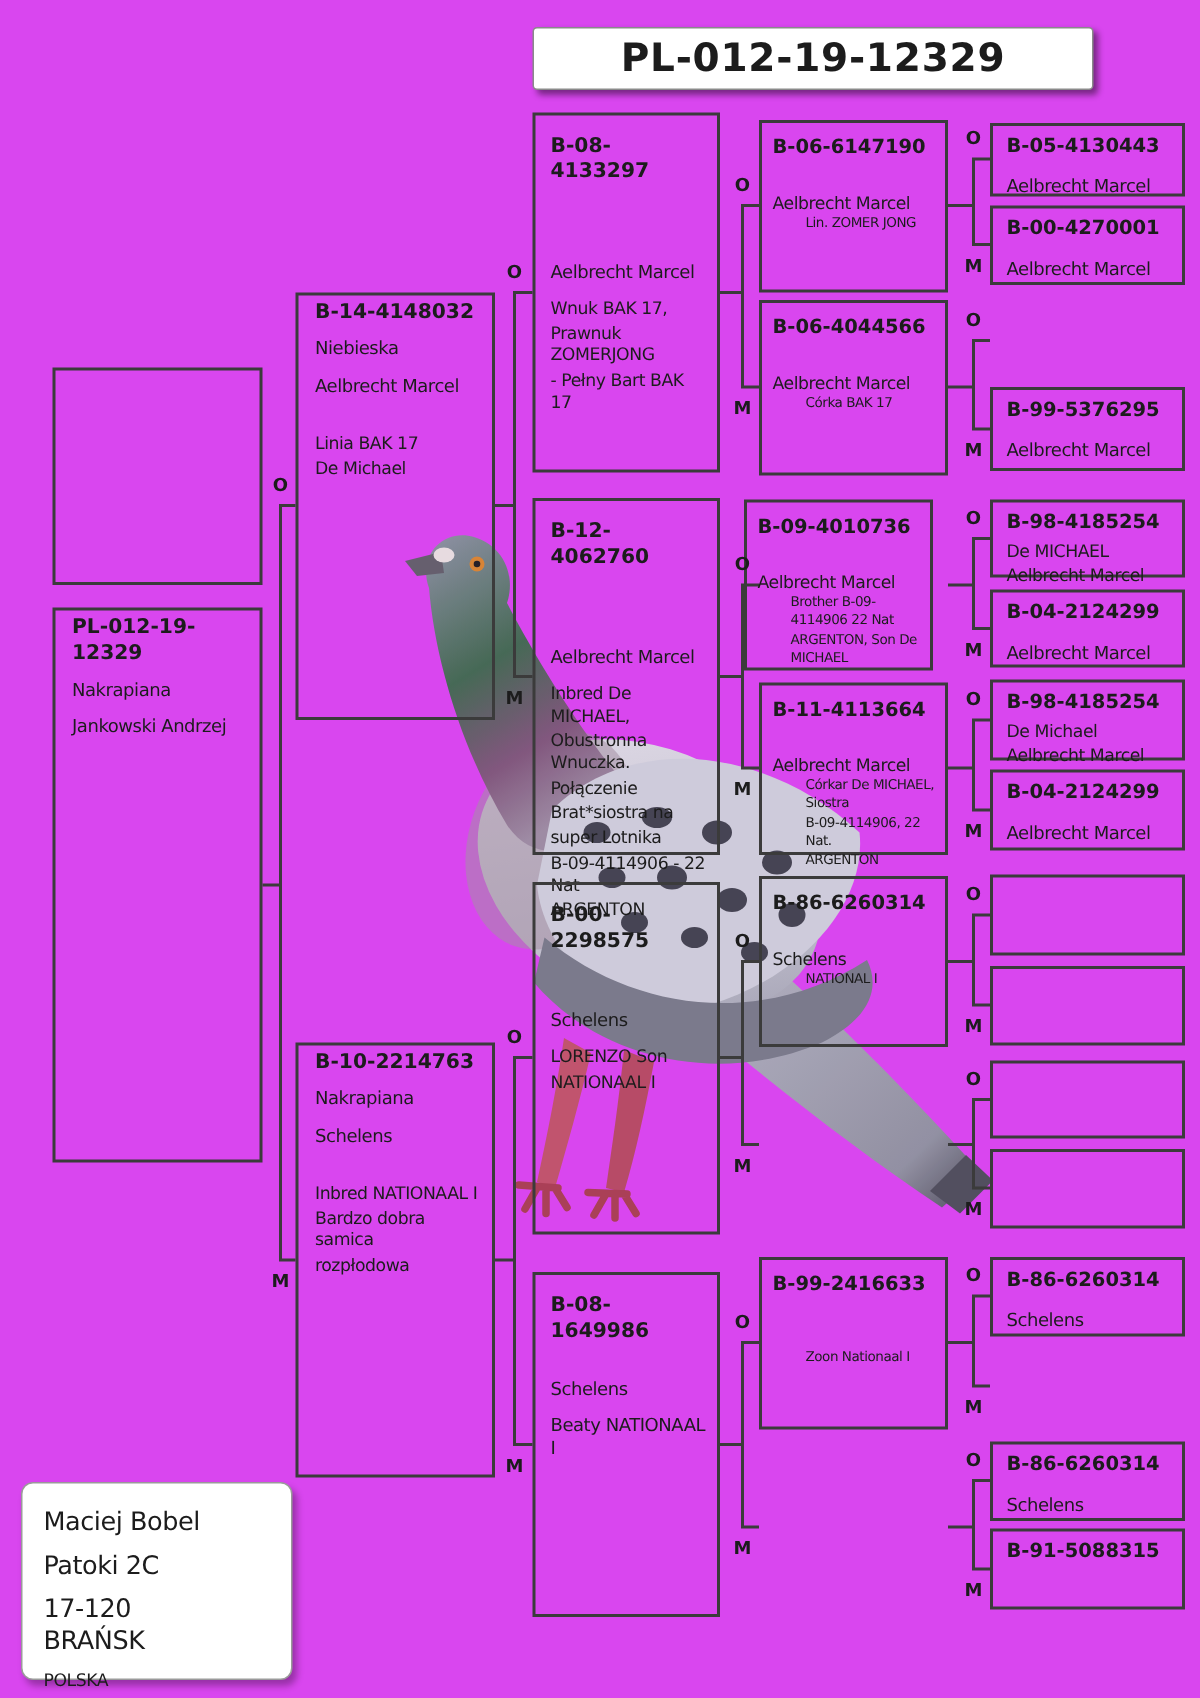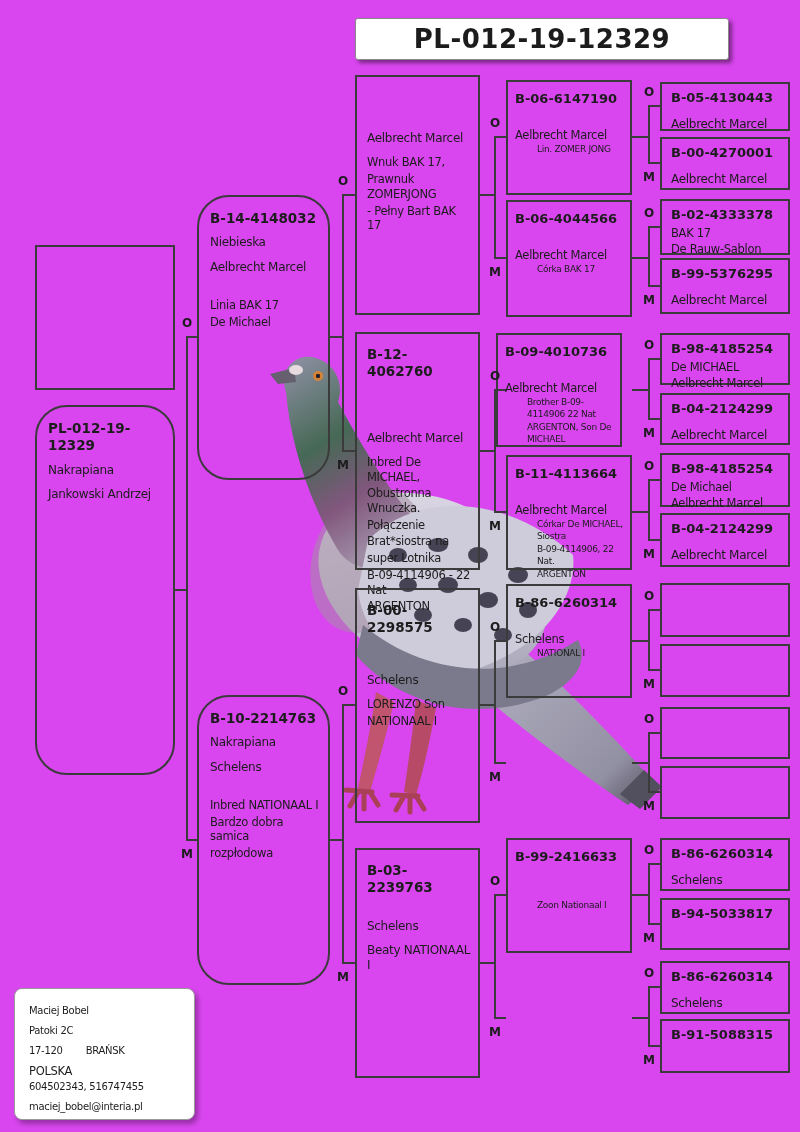--- a/index.html
+++ b/index.html
@@ -1,40 +1,40 @@
 <!DOCTYPE html>
 <html><head>
 <meta charset="utf-8">
 <style>
   html,body{margin:0;padding:0;background:#ffffff;}
   .stage{position:relative;width:800px;height:1132px;background:#d946ef;overflow:hidden;
          font-family:"DejaVu Sans","Liberation Sans",sans-serif;color:#1c1c1c;}
   .box{position:absolute;border:2px solid #3b3b3b;box-sizing:border-box;background:transparent;z-index:3;}
-  .pad-lg{padding:13px 8px 0 11px;border-radius:32px;}
+  .pad-lg{padding:3px 8px 0 11px;}
   .g3{padding:12px 6px 0 10px;}
   .g4{padding:9px 4px 0 7px;}
   .g5{padding:6px 4px 0 9px;}
   .ln{white-space:pre-wrap;line-height:1.28;letter-spacing:-0.3px;}
   .ln-ring{font-size:13.5px;font-weight:bold;margin-bottom:8px;letter-spacing:0;}
   .g4 .ln-ring{font-size:13px;margin-bottom:6px;}
   .g5 .ln-ring{font-size:13px;margin-bottom:2px;}
   .ln-text{font-size:12px;margin-bottom:9px;}
   .g4 .ln-text{font-size:11.5px;margin-bottom:2px;}
   .ln-tight{font-size:11.5px;margin-bottom:2px;}
   .ln-small{font-size:9px;margin-bottom:2px;padding-left:22px;}
   .ln-spacer{height:14px;}
   .g5 .ln-spacer{height:8px;}
   .title-box{position:absolute;left:355px;top:18px;width:372px;height:40px;background:#fff;
              border:1px solid #8a8a8a;border-radius:3px;box-shadow:3px 3px 4px rgba(0,0,0,.45);
              z-index:4;display:flex;align-items:center;justify-content:center;}
   .title-box .t{font-size:26px;font-weight:bold;letter-spacing:.5px;}
   .contact-box{position:absolute;left:14px;top:988px;width:181px;height:132px;background:#fff;
                border:1px solid #9a9a9a;border-radius:8px;box-shadow:3px 4px 5px rgba(0,0,0,.3);
                z-index:4;padding:16px 0 0 14px;box-sizing:border-box;}
-  .contact-box .ln-text{font-size:10px;margin-bottom:7px;}
+  .contact-box .ln-text{font-size:17px;margin-bottom:7px;}
   .contact-box .ln-tight{font-size:11.5px;margin-bottom:2px;}
   .cl{position:absolute;background:#3b3b3b;z-index:2;}
   .om{position:absolute;z-index:3;font-size:12px;font-weight:bold;transform:translate(-50%,-50%);}
   .pigeon{position:absolute;left:248px;top:340px;width:420px;height:500px;z-index:1;opacity:.95;}
 </style>
 </head>
 <body>
 
 <div class="stage" id="stage">
 
@@ -110,20 +110,21 @@
       <div class="ln ln-ring">B-10-2214763</div>
       <div class="ln ln-text">Nakrapiana</div>
       <div class="ln ln-text">Schelens</div>
       <div class="ln ln-spacer"></div>
       <div class="ln ln-tight">Inbred NATIONAAL I</div>
       <div class="ln ln-tight">Bardzo dobra samica</div>
       <div class="ln ln-tight">rozpłodowa</div>
     </div>
 
   <div class="box g3" style="left:355px;top:75px;width:125px;height:240px">
+      <div class="ln ln-ring">B-08-4133297</div>
       <div class="ln ln-spacer"></div>
       <div class="ln ln-spacer"></div>
       <div class="ln ln-spacer"></div>
       <div class="ln ln-text">Aelbrecht Marcel</div>
       <div class="ln ln-tight">Wnuk BAK 17,</div>
       <div class="ln ln-tight">Prawnuk ZOMERJONG</div>
       <div class="ln ln-tight">- Pełny Bart BAK 17</div>
     </div>
   <div class="box g3" style="left:355px;top:332px;width:125px;height:238px">
       <div class="ln ln-ring">B-12-4062760</div>
@@ -141,21 +142,21 @@
     </div>
   <div class="box g3" style="left:355px;top:588px;width:125px;height:235px">
       <div class="ln ln-ring">B-00-2298575</div>
       <div class="ln ln-spacer"></div>
       <div class="ln ln-spacer"></div>
       <div class="ln ln-text">Schelens</div>
       <div class="ln ln-tight">LORENZO Son</div>
       <div class="ln ln-tight">NATIONAAL I</div>
     </div>
   <div class="box g3" style="left:355px;top:848px;width:125px;height:230px">
-      <div class="ln ln-ring">B-03-2239763</div>
+      <div class="ln ln-ring">B-08-1649986</div>
       <div class="ln ln-spacer"></div>
       <div class="ln ln-text">Schelens</div>
       <div class="ln ln-text">Beaty NATIONAAL I</div>
     </div>
 
   <div class="box g4" style="left:506px;top:80px;width:126px;height:115px">
       <div class="ln ln-ring">B-06-6147190</div>
       <div class="ln ln-spacer"></div>
       <div class="ln ln-text">Aelbrecht Marcel</div>
       <div class="ln ln-small">Lin. ZOMER JONG</div>
@@ -196,25 +197,20 @@
 
   <div class="box g5" style="left:660px;top:82px;width:130px;height:49px">
       <div class="ln ln-ring">B-05-4130443</div>
       <div class="ln ln-spacer"></div>
       <div class="ln ln-text">Aelbrecht Marcel</div>
     </div>
   <div class="box g5" style="left:660px;top:137px;width:130px;height:53px">
       <div class="ln ln-ring">B-00-4270001</div>
       <div class="ln ln-spacer"></div>
       <div class="ln ln-text">Aelbrecht Marcel</div>
-    </div>
-  <div class="box g5" style="left:660px;top:199px;width:130px;height:56px">
-      <div class="ln ln-ring">B-02-4333378</div>
-      <div class="ln ln-tight">BAK 17</div>
-      <div class="ln ln-tight">De Rauw-Sablon</div>
     </div>
   <div class="box g5" style="left:660px;top:258px;width:130px;height:56px">
       <div class="ln ln-ring">B-99-5376295</div>
       <div class="ln ln-spacer"></div>
       <div class="ln ln-text">Aelbrecht Marcel</div>
     </div>
   <div class="box g5" style="left:660px;top:333px;width:130px;height:52px">
       <div class="ln ln-ring">B-98-4185254</div>
       <div class="ln ln-tight">De MICHAEL</div>
       <div class="ln ln-tight">Aelbrecht Marcel</div>
@@ -235,23 +231,20 @@
       <div class="ln ln-text">Aelbrecht Marcel</div>
     </div>
   <div class="box g5" style="left:660px;top:583px;width:130px;height:54px"></div>
   <div class="box g5" style="left:660px;top:644px;width:130px;height:53px"></div>
   <div class="box g5" style="left:660px;top:707px;width:130px;height:52px"></div>
   <div class="box g5" style="left:660px;top:766px;width:130px;height:53px"></div>
   <div class="box g5" style="left:660px;top:838px;width:130px;height:53px">
       <div class="ln ln-ring">B-86-6260314</div>
       <div class="ln ln-spacer"></div>
       <div class="ln ln-text">Schelens</div>
-    </div>
-  <div class="box g5" style="left:660px;top:898px;width:130px;height:52px">
-      <div class="ln ln-ring">B-94-5033817</div>
     </div>
   <div class="box g5" style="left:660px;top:961px;width:130px;height:53px">
       <div class="ln ln-ring">B-86-6260314</div>
       <div class="ln ln-spacer"></div>
       <div class="ln ln-text">Schelens</div>
     </div>
   <div class="box g5" style="left:660px;top:1019px;width:130px;height:54px">
       <div class="ln ln-ring">B-91-5088315</div>
     </div>
 

